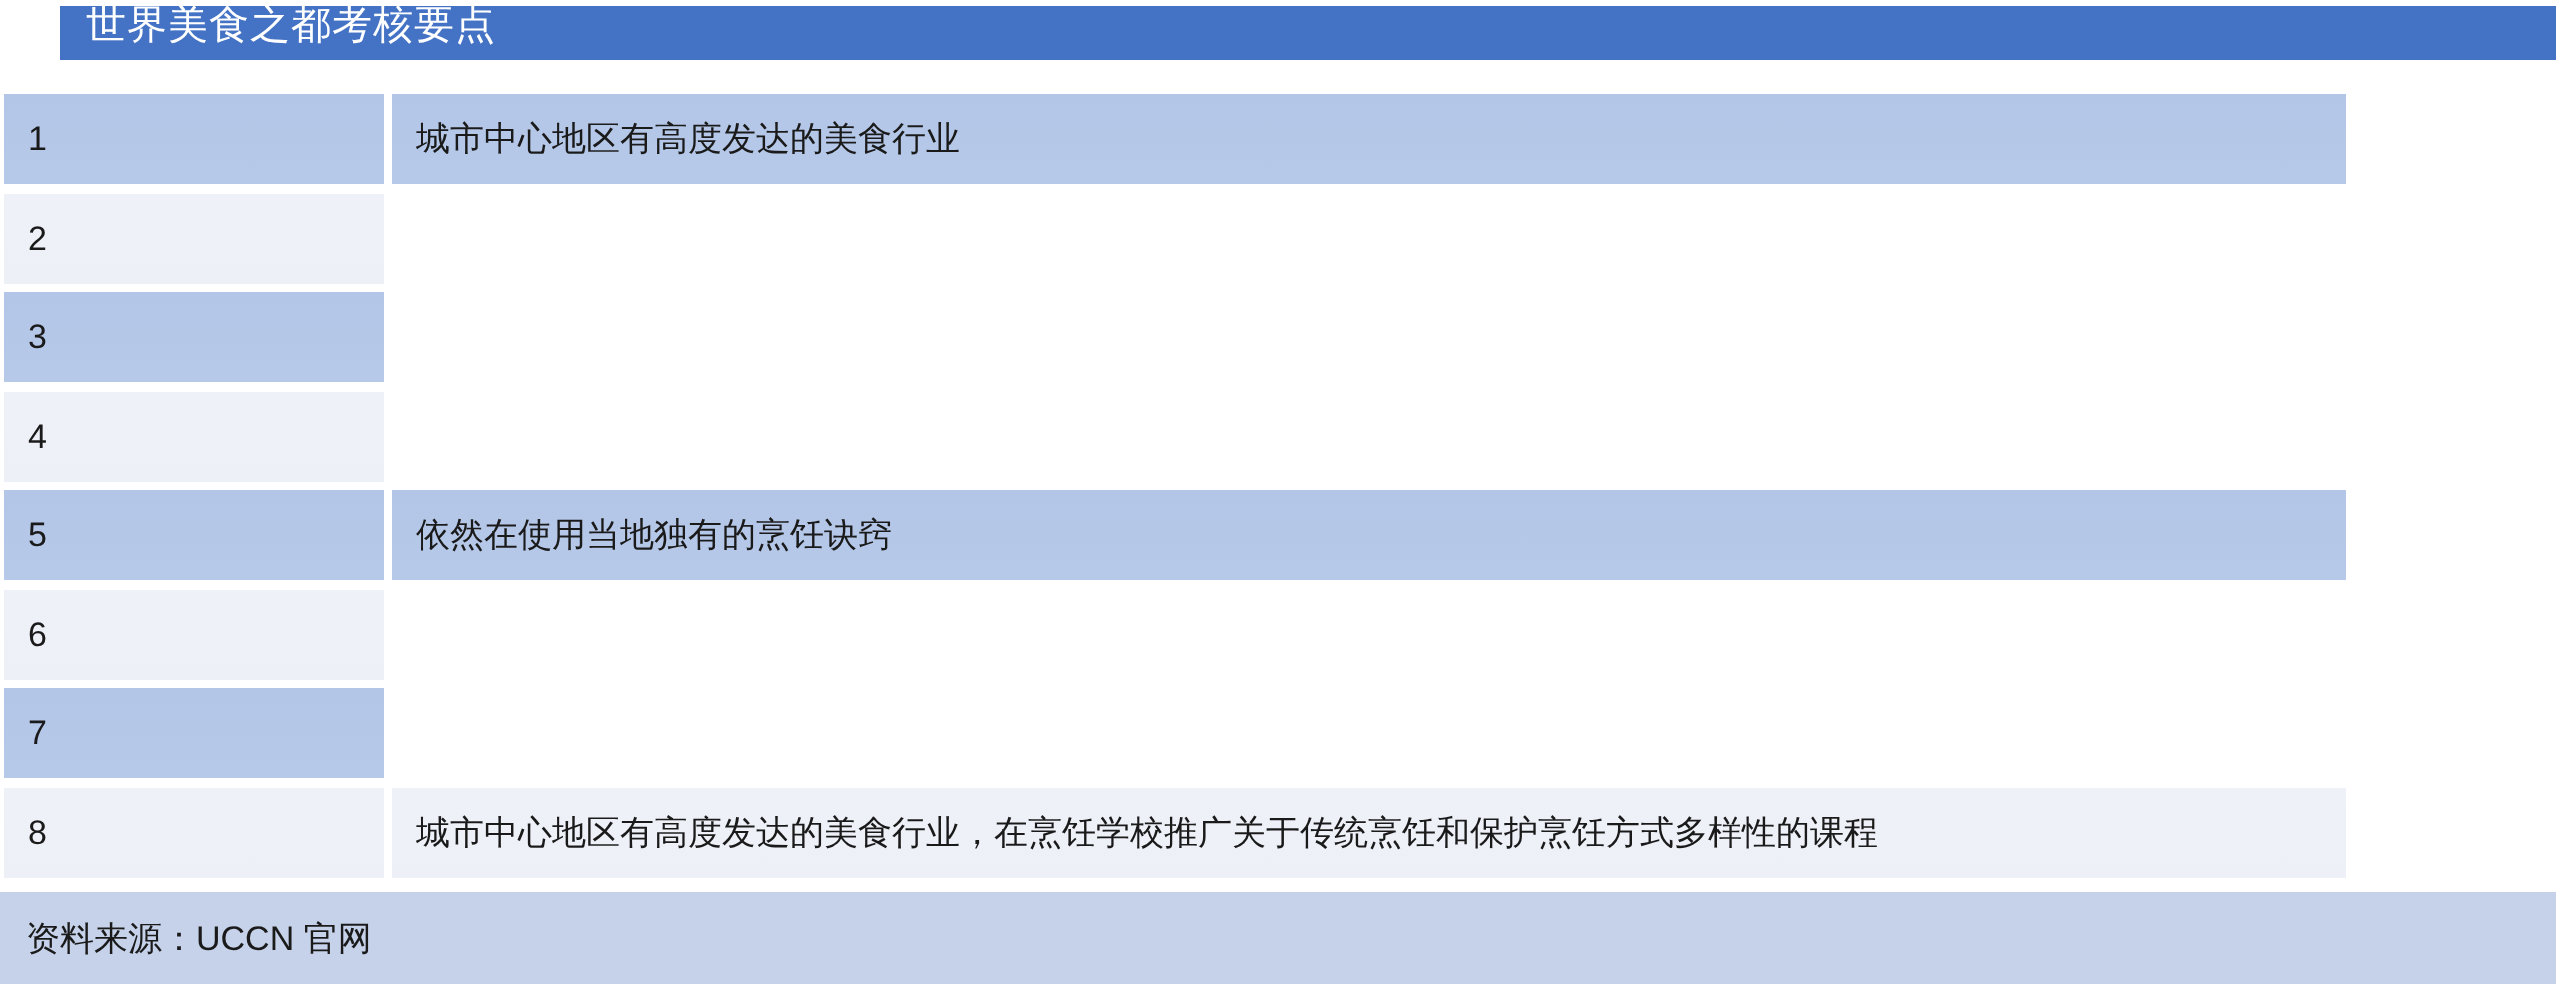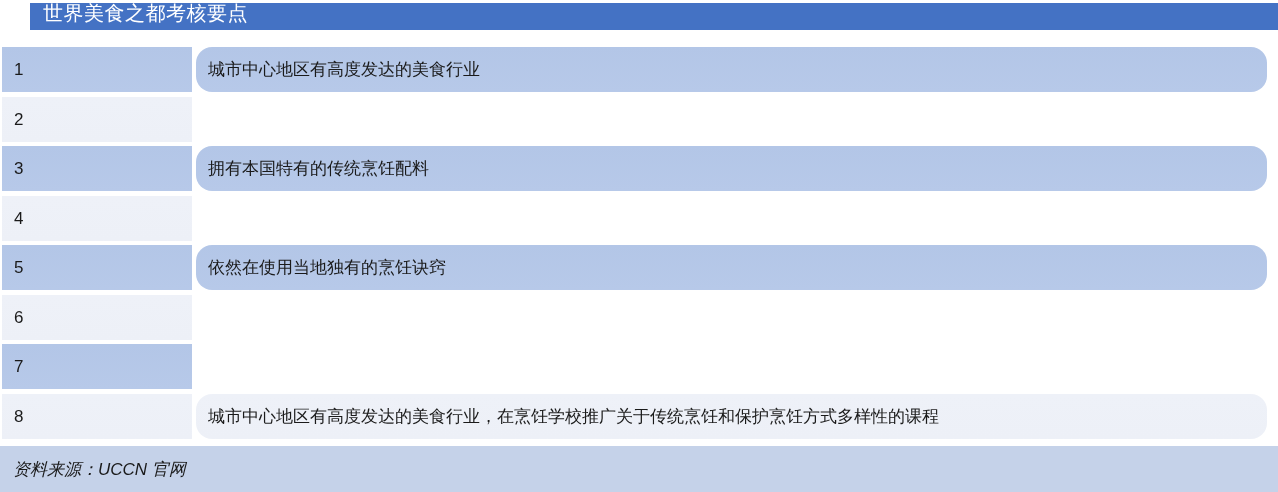--- a/index.html
+++ b/index.html
@@ -64,23 +64,22 @@
     align-items: center;
     box-sizing: border-box;
   }
   .cell-num {
     left: 2px;
     width: 190px;
     padding-left: 12px;
   }
   .cell-text {
     left: 196px;
-    width: 1071px;
+    width: 977px;
     padding-left: 12px;
-    border-radius: 16px;
   }
 
   
   .row-odd .cell {
     background: linear-gradient(180deg, #b3c6e7 0%, #b7c9e9 100%);
   }
   .row-even .cell {
     background: linear-gradient(180deg, #eef1f8 0%, #edf0f7 100%);
   }
 
@@ -101,21 +100,20 @@
     position: absolute;
     left: 0;
     top: 446px;
     width: 1278px;
     height: 46px;
     background: #c5d2e9;
     display: flex;
     align-items: center;
     box-sizing: border-box;
     padding-left: 13px;
-    font-style: italic;
   }
   .footer-text {
     font-size: 17px;
     color: #1a1a1a;
     line-height: 1;
     white-space: nowrap;
   }
 </style>
 </head>
 <body>
@@ -139,23 +137,20 @@
 
     <div class="data-row row-even">
       <div class="cell cell-num">
         <span class="num-label">2</span>
       </div>
     </div>
 
     <div class="data-row row-odd">
       <div class="cell cell-num">
         <span class="num-label">3</span>
-      </div>
-      <div class="cell cell-text">
-        <span class="text-label">拥有本国特有的传统烹饪配料</span>
       </div>
     </div>
 
     <div class="data-row row-even">
       <div class="cell cell-num">
         <span class="num-label">4</span>
       </div>
     </div>
 
     <div class="data-row row-odd">

